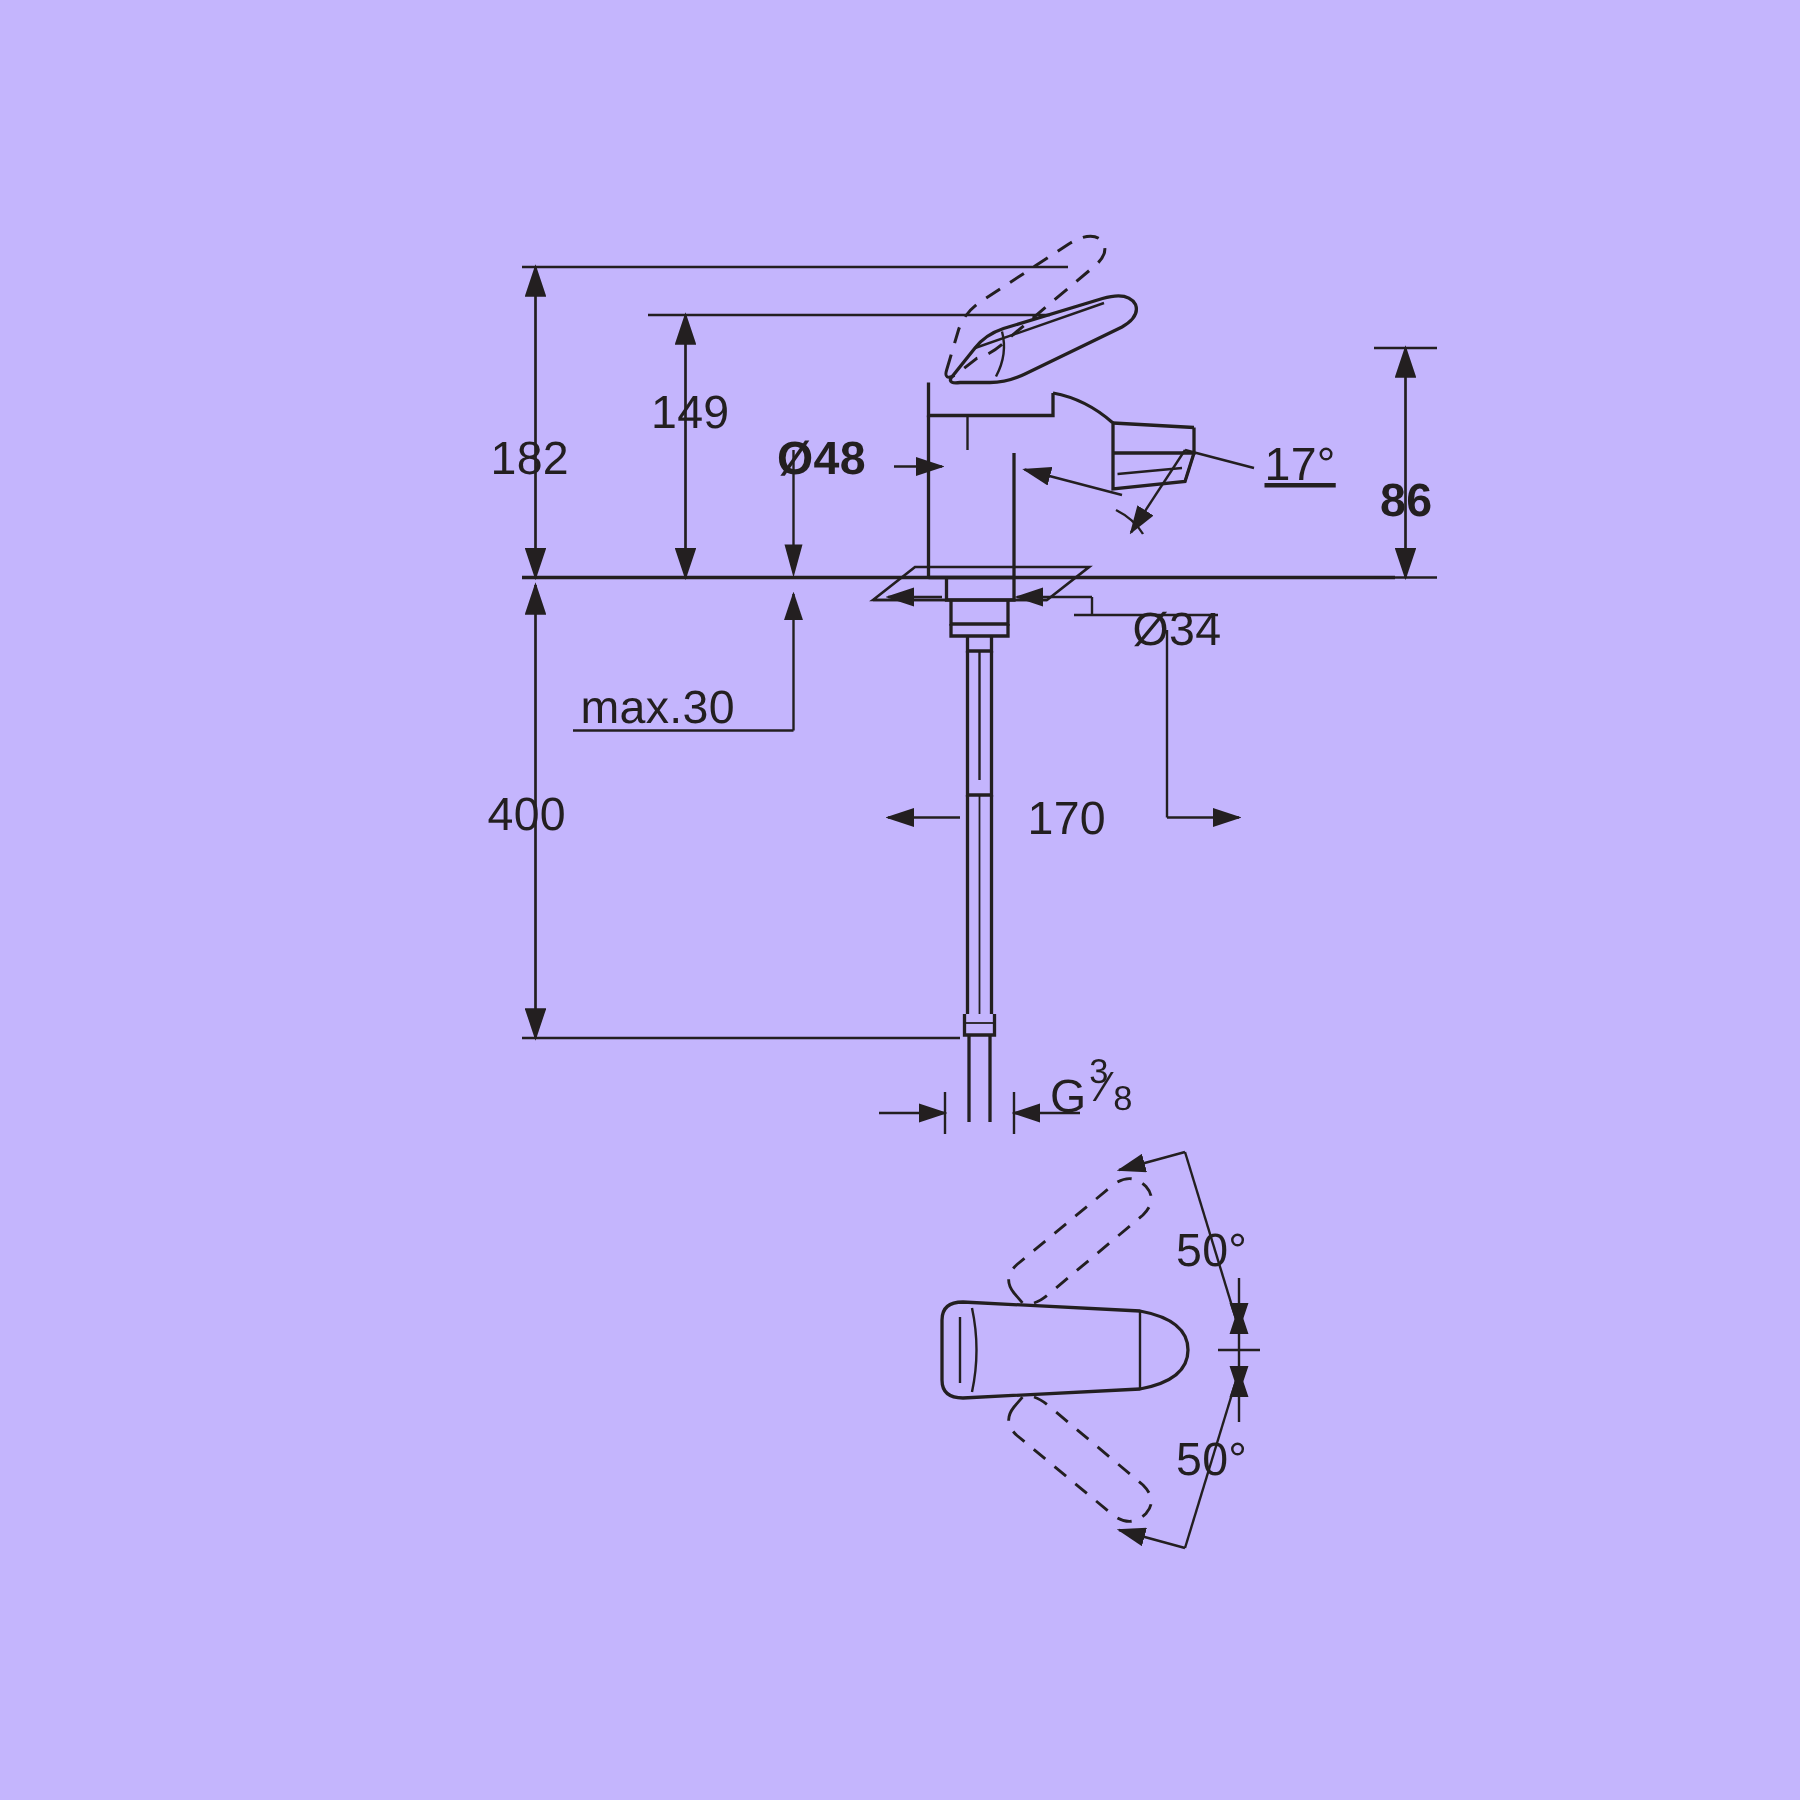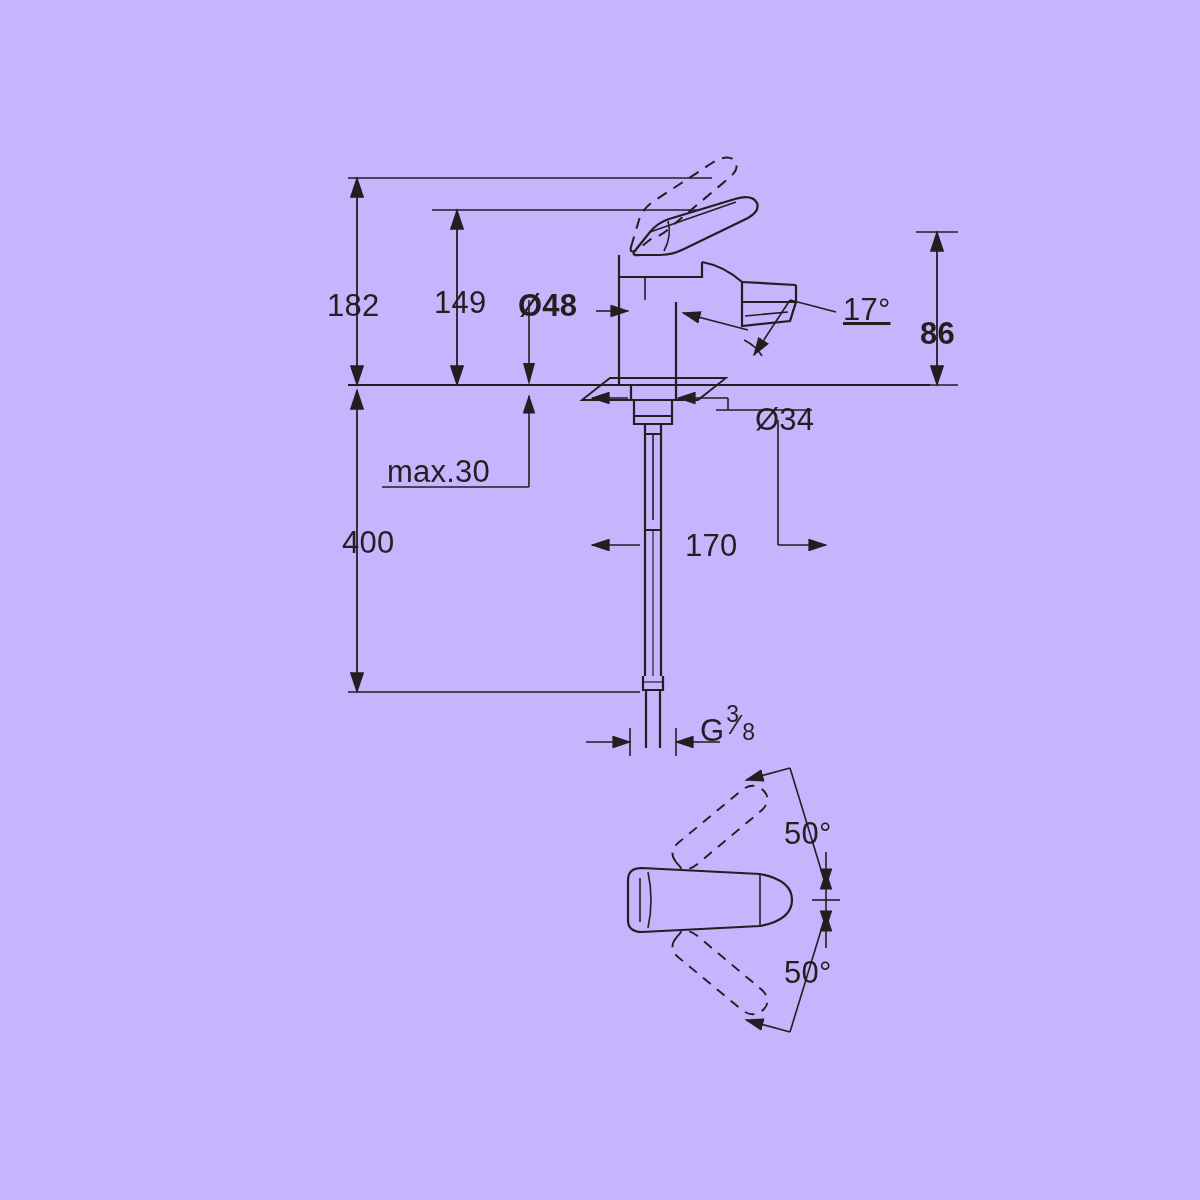--- a/index.html
+++ b/index.html
@@ -222,33 +222,33 @@
         <line x1="790" y1="1032" x2="826" y2="914" stroke-width="1.6"></line>
         <line x1="826" y1="914" x2="826" y2="948" stroke-width="1.6" marker-start="url(#arrHeadStart)"></line>
         <line x1="826" y1="900" x2="826" y2="928" stroke-width="1.6" marker-end="url(#arrHead)"></line>
       </g>
 
     </g>
   </svg>
 
   <div class="dim-label" style="left:327px; top:290px;">182</div>
 
-  <div class="dim-label" style="left:434px; top:259px;margin-top:28px;">149</div>
+  <div class="dim-label" style="left:434px; top:259px;">149</div>
 
   <div class="dim-label" style="left:518px; top:290px;font-weight:bold;">Ø48</div>
 
   <div class="dim-label" style="left:843px; top:294px;text-decoration:underline;">17°</div>
 
   <div class="dim-label" style="left:920px; top:318px;font-weight:bold;">86</div>
 
   <div class="dim-label" style="left:755px; top:404px;">Ø34</div>
 
   <div class="dim-label" style="left:387px; top:456px;">max.30</div>
 
-  <div class="dim-label" style="left:342px; top:527px;">400</div>
+  <div class="dim-label" style="left:325px; top:527px;">400</div>
 
   <div class="dim-label" style="left:685px; top:530px;">170</div>
 
   <div class="gthread" style="left:700px; top:711px;">
     <span>G</span><span class="slashfrac"><span class="n">3</span><span class="s">⁄</span><span class="d">8</span></span>
   </div>
 
   <div class="dim-label" style="left:784px; top:818px;">50°</div>
 
   <div class="dim-label" style="left:784px; top:957px;">50°</div>

